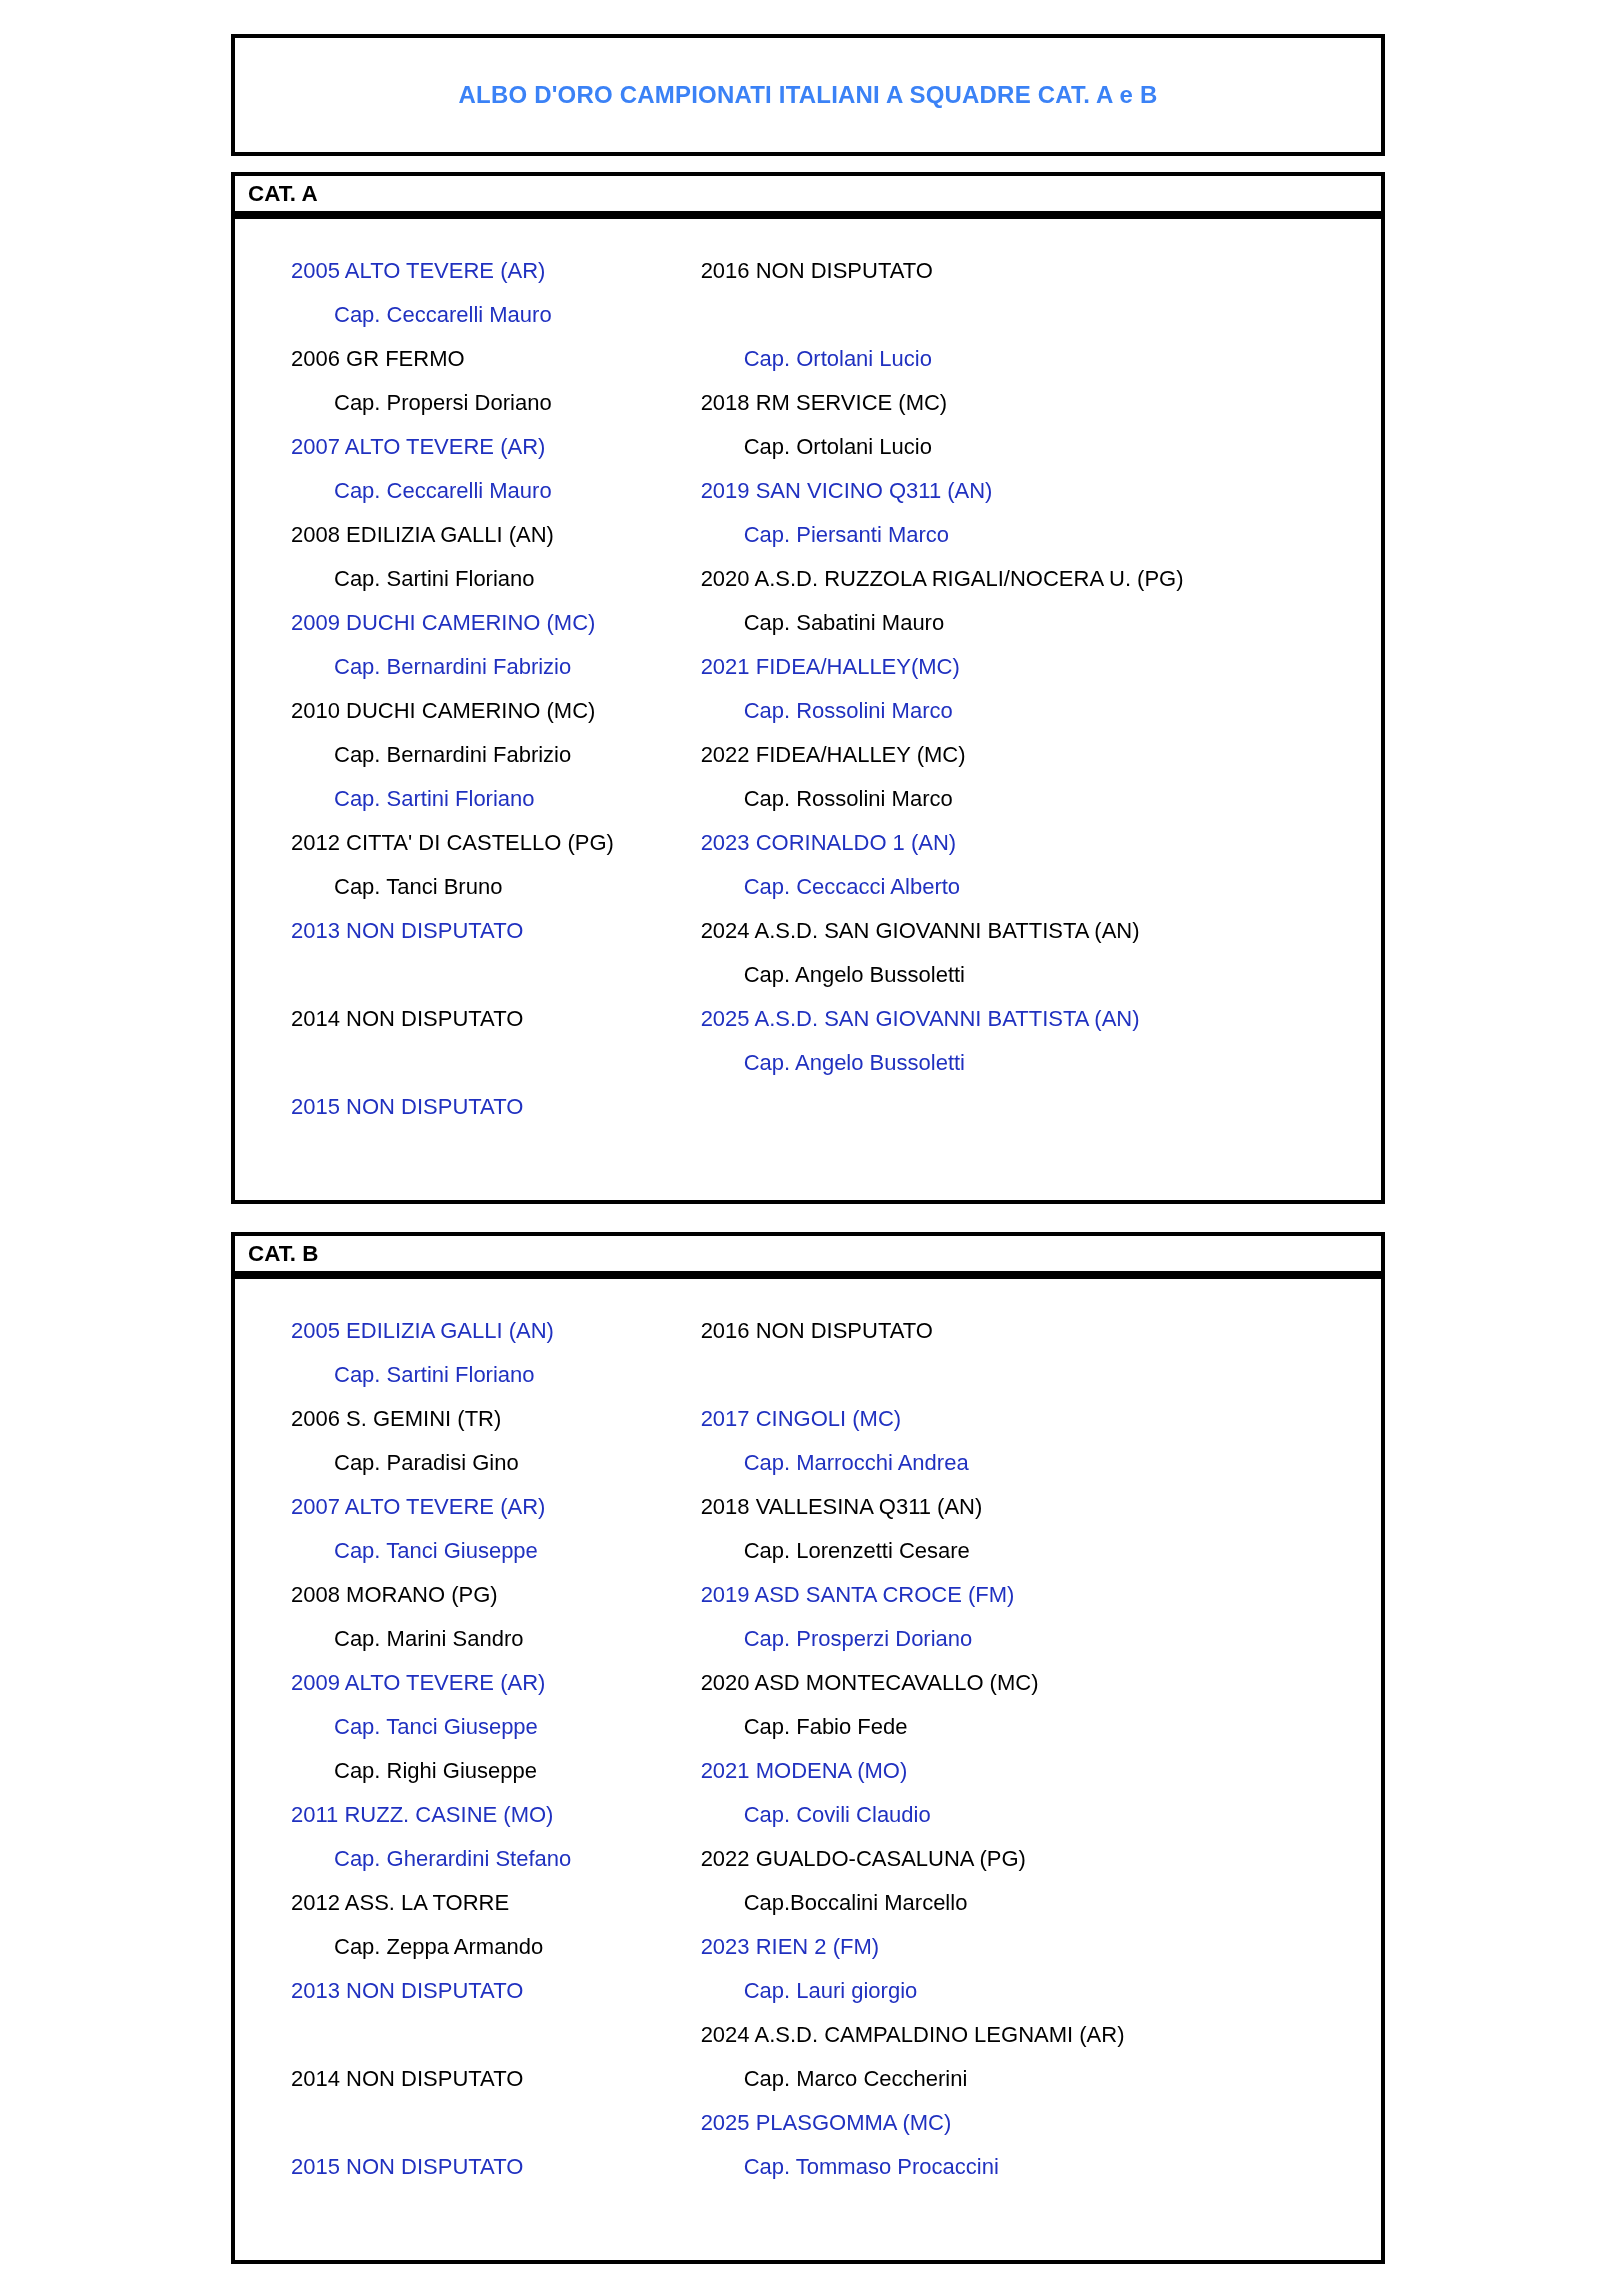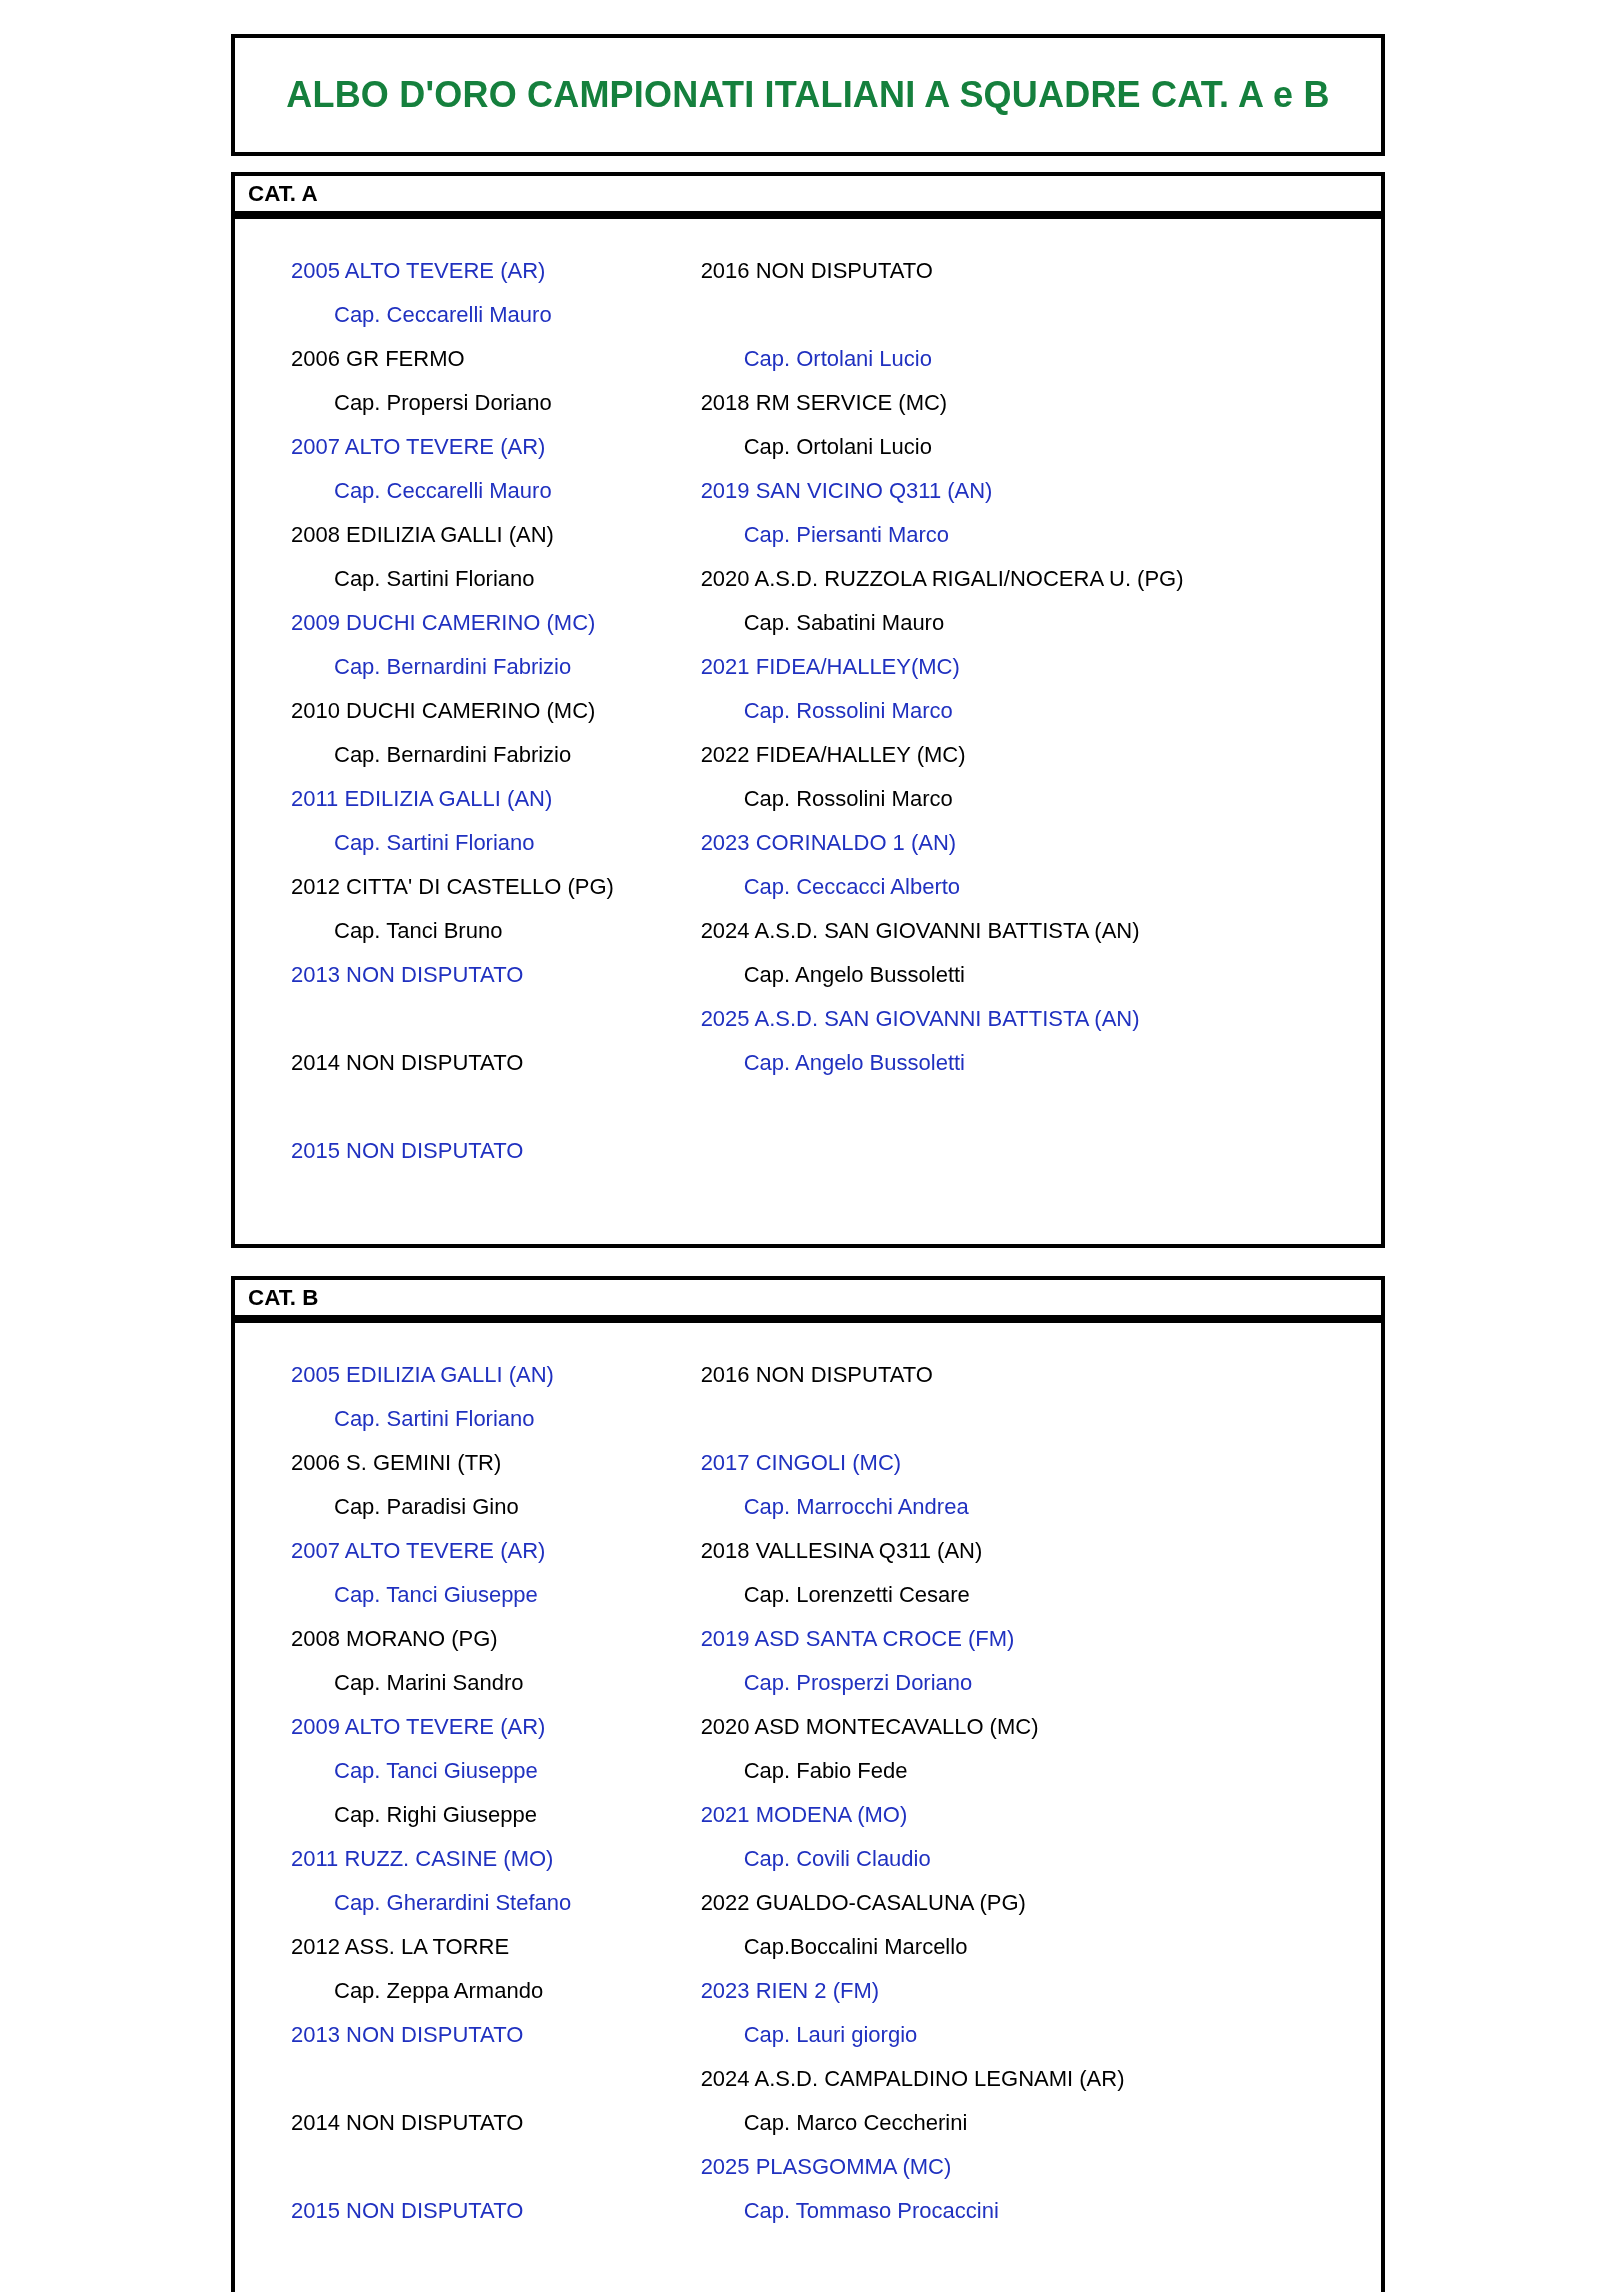--- a/index.html
+++ b/index.html
@@ -28,23 +28,23 @@
     width: 1154px;
     box-sizing: border-box;
     border: 4.5px solid #000000;
     height: 122px;
     display: flex;
     align-items: center;
     justify-content: center;
     margin-left: 231px;
   }
   .title-text {
-    color: #15803d;
+    color: #3b82f6;
     font-weight: bold;
-    font-size: 36px;
+    font-size: 24px;
     letter-spacing: 0.2px;
     text-align: center;
   }
 
   
   .section-head-box {
     width: 1154px;
     box-sizing: border-box;
     border: 4.5px solid #000000;
     height: 43px;
@@ -135,21 +135,20 @@
         </div>
         <div class="entry">
           <div class="line blue"><span class="year">2009</span><span> DUCHI CAMERINO (MC)</span></div>
           <div class="line cap blue">Cap. Bernardini Fabrizio</div>
         </div>
         <div class="entry">
           <div class="line black"><span class="year">2010</span><span> DUCHI CAMERINO (MC)</span></div>
           <div class="line cap black">Cap. Bernardini Fabrizio</div>
         </div>
         <div class="entry">
-          <div class="line blue"><span class="year">2011</span><span> EDILIZIA GALLI (AN)</span></div>
           <div class="line cap blue">Cap. Sartini Floriano</div>
         </div>
         <div class="entry">
           <div class="line black"><span class="year">2012</span><span> CITTA' DI CASTELLO (PG)</span></div>
           <div class="line cap black">Cap. Tanci Bruno</div>
         </div>
         <div class="entry">
           <div class="line blue"><span class="year">2013</span><span> NON DISPUTATO</span></div>
           <div class="spacer-line"></div>
         </div>

